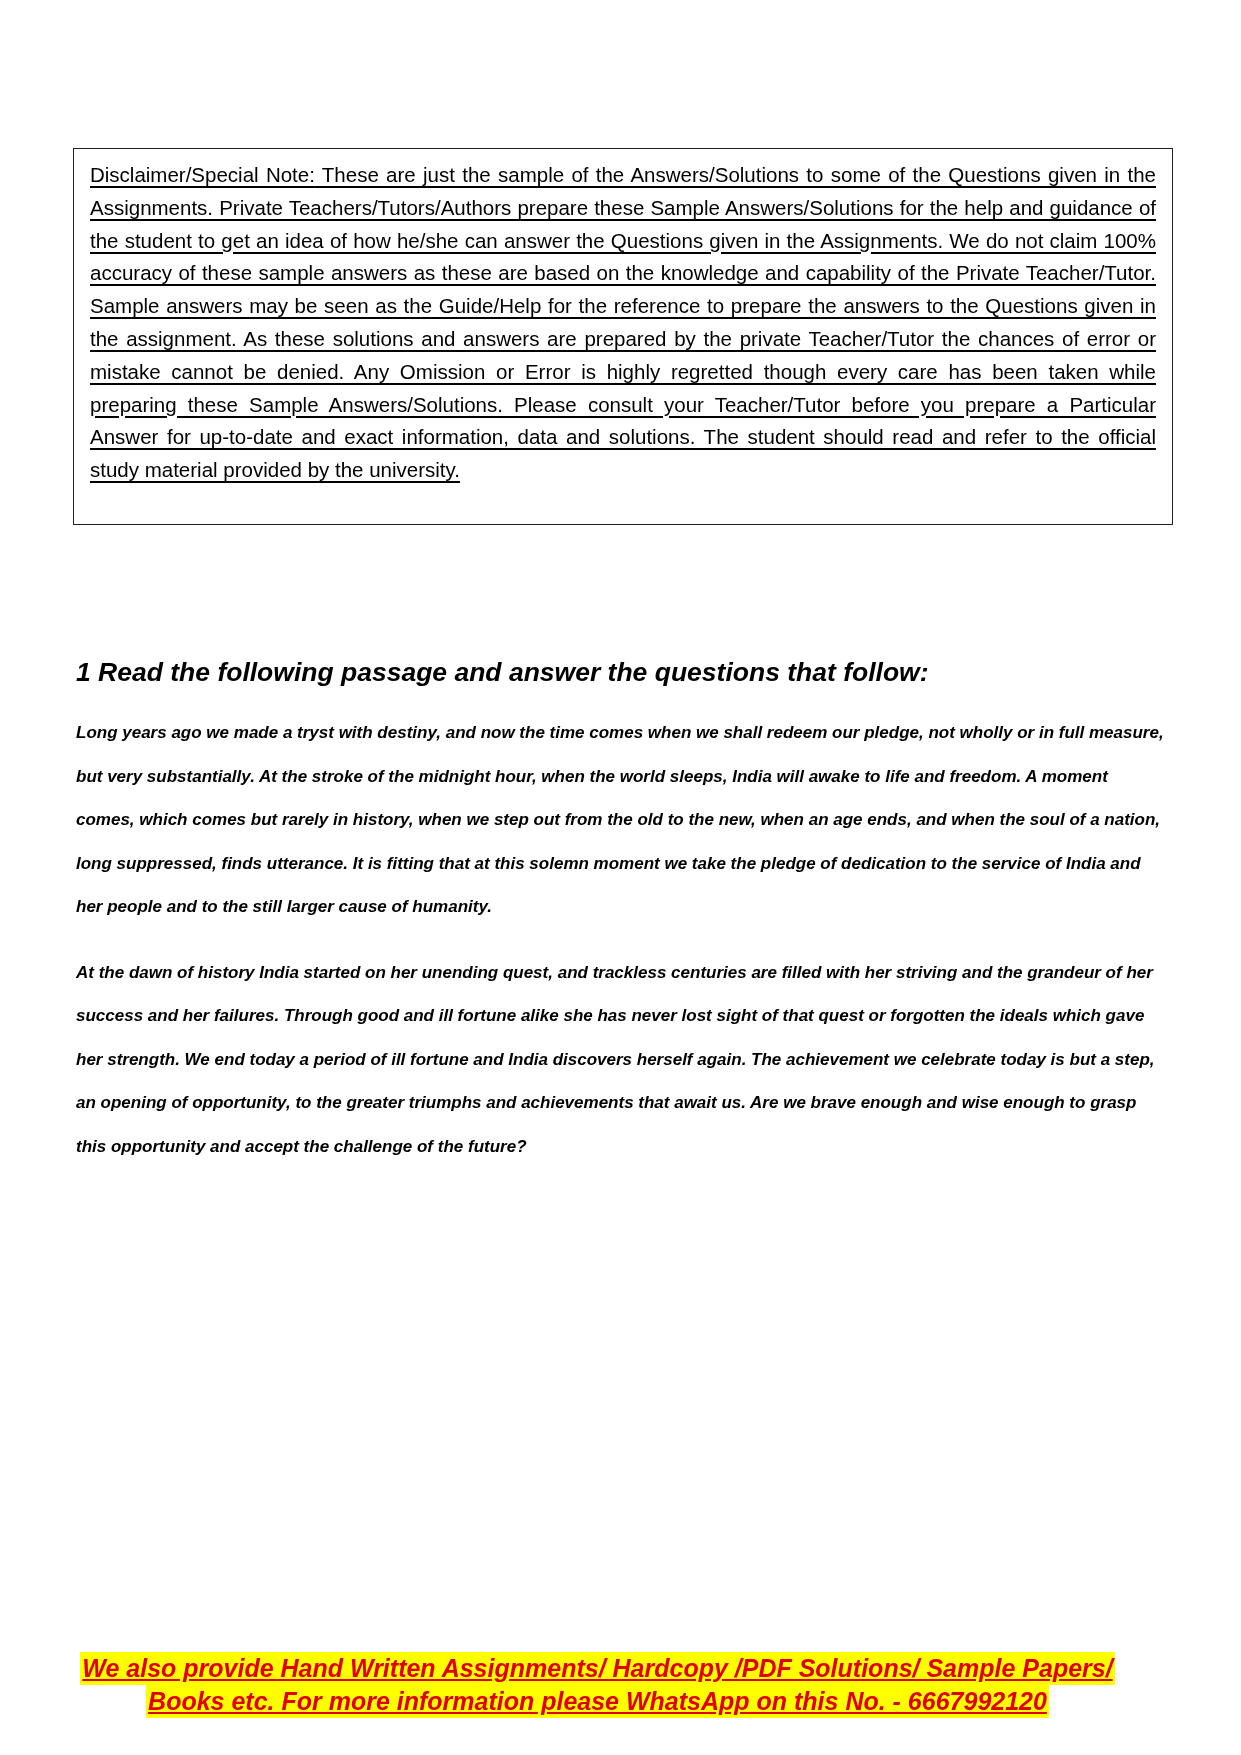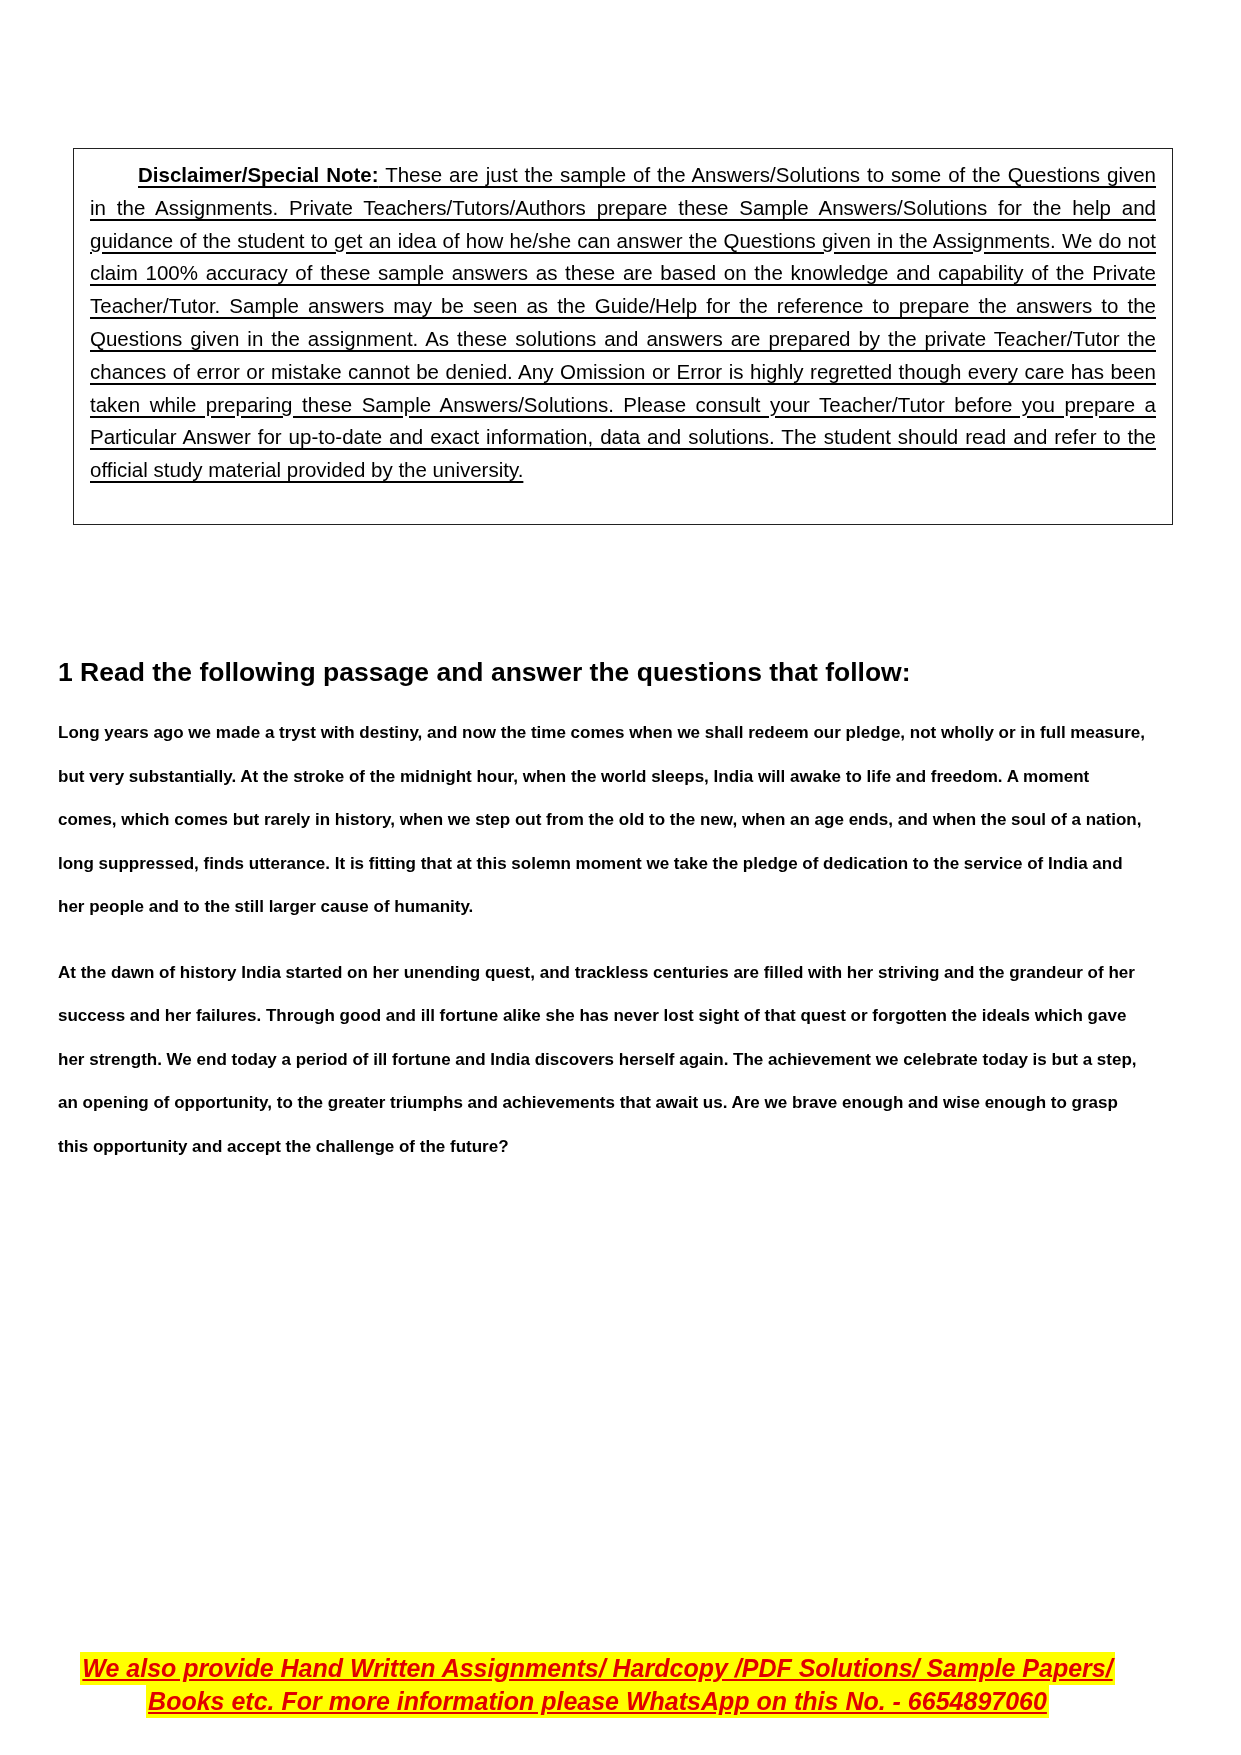--- a/index.html
+++ b/index.html
@@ -7,23 +7,23 @@
   .disclaimer-box {
     position: absolute; left: 73px; top: 148px; width: 1100px; height: 377px;
     border: 1.5px solid #222; box-sizing: border-box;
     padding: 10px 16px 0 16px;
   }
   .disclaimer-text {
     font-size: 20.5px; line-height: 32.8px; text-align: justify; text-align-last: left;
     text-decoration: underline; text-underline-offset: 4px;
     margin: 0;
   }
-  .disclaimer-text .lead { font-weight: bold; margin-left: 48px; }
+  .disclaimer-text .lead { font-weight: normal; }
   .content {
-    position: absolute; left: 58px; top: 652px; width: 1094px;
+    position: absolute; left: 76px; top: 652px; width: 1094px; font-style: italic;
   }
   .question {
     font-size: 26.5px; font-weight: bold; line-height: 40px; margin: 0 0 19px 0;
   }
   .para {
     font-size: 17px; font-weight: bold; line-height: 43.5px; margin: 0 0 22px 0;
   }
   .footer {
     position: absolute; left: 0; top: 1652px; width: 1195px; text-align: center;
   }
@@ -42,14 +42,14 @@
 </div>
 
 <div class="content">
   <p class="question">1 Read the following passage and answer the questions that follow:</p>
   <p class="para">Long years ago we made a tryst with destiny, and now the time comes when we shall redeem our pledge, not wholly or in full measure, but very substantially. At the stroke of the midnight hour, when the world sleeps, India will awake to life and freedom. A moment comes, which comes but rarely in history, when we step out from the old to the new, when an age ends, and when the soul of a nation, long suppressed, finds utterance. It is fitting that at this solemn moment we take the pledge of dedication to the service of India and her people and to the still larger cause of humanity.</p>
   <p class="para">At the dawn of history India started on her unending quest, and trackless centuries are filled with her striving and the grandeur of her success and her failures. Through good and ill fortune alike she has never lost sight of that quest or forgotten the ideals which gave her strength. We end today a period of ill fortune and India discovers herself again. The achievement we celebrate today is but a step, an opening of opportunity, to the greater triumphs and achievements that await us. Are we brave enough and wise enough to grasp this opportunity and accept the challenge of the future?</p>
 </div>
 
 <div class="footer">
   <span class="footer-line">We also provide Hand Written Assignments/ Hardcopy /PDF Solutions/ Sample Papers/</span><br>
-  <span class="footer-line">Books etc. For more information please WhatsApp on this No. - 6654897060</span>
+  <span class="footer-line">Books etc. For more information please WhatsApp on this No. - 6667992120</span>
 </div>
 
 </body></html>

